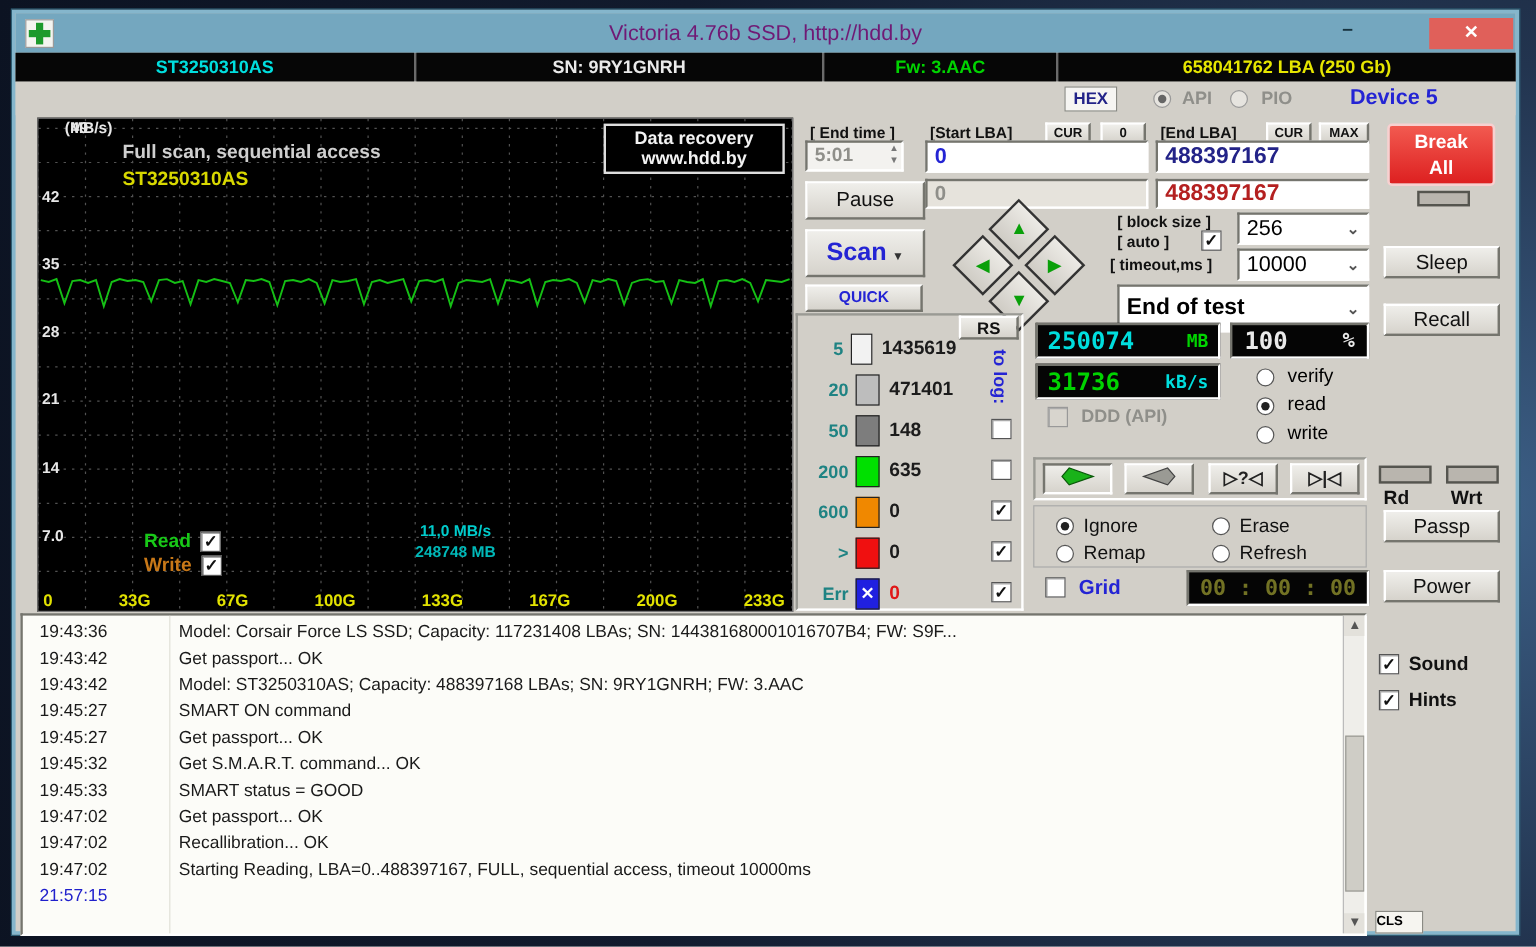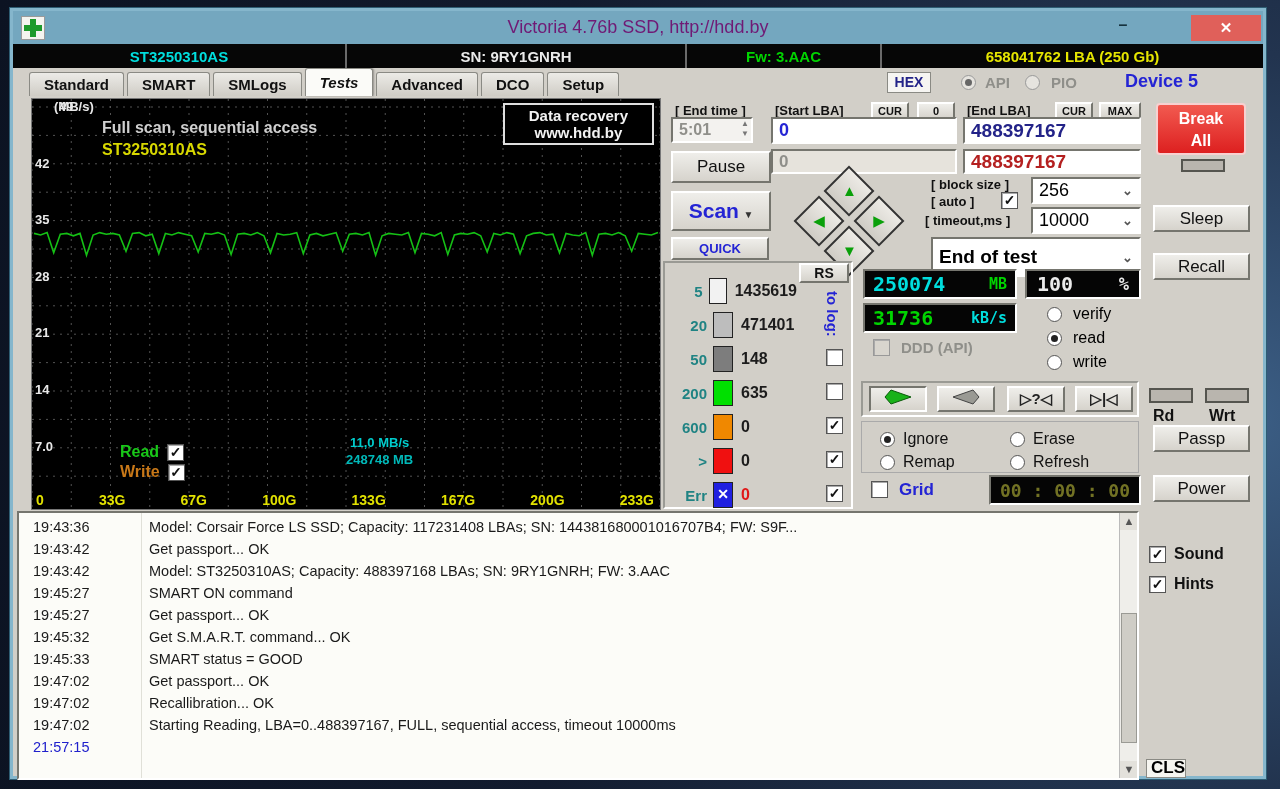--- a/index.html
+++ b/index.html
@@ -84,21 +84,21 @@
   #log-scroll { position:absolute; right:0; top:0; width:18px; height:100%; background:#efeeea; border-left:1px solid #bbb; }
   .scr-btn { position:absolute; left:0; width:18px; height:17px; text-align:center; font-size:11px; color:#555; line-height:16px; background:#e3e1db; }
   #scr-thumb { position:absolute; left:1px; top:100px; width:16px; height:130px; background:#cfcdc6; border:1px solid #9a9a94; }
   
   #break-all { position:absolute; left:1143px; top:92px; width:90px; height:52px; background:linear-gradient(#f25a50,#dd2020); color:#fff; font-size:16px; font-weight:700; border:2px solid #f8d0d0; border-radius:4px; line-height:22px; padding-top:3px; text-align:center; }
   .led { position:absolute; background:#b9b5ae; border:2px solid #55554f; }
   .side-btn { position:absolute; left:1140px; width:97px; height:27px; font-size:17px; line-height:23px; }
   .led-label { position:absolute; font-size:16px; font-weight:700; color:#111; }
   .side-chk-row { position:absolute; font-size:16px; font-weight:700; color:#111; }
   .side-chk-row .chk { margin-right:8px; }
-  #cls-btn { position:absolute; left:1133px; top:748px; width:40px; height:19px; font-size:17px; font-weight:700; line-height:16px; background:#f6f5f0; border:1px solid #8a8a84; text-align:right; }
+  #cls-btn { position:absolute; left:1133px; top:748px; width:40px; height:19px; font-size:11px; font-weight:700; line-height:16px; background:#f6f5f0; border:1px solid #8a8a84; text-align:left; }
   
   #watermark { position:absolute; left:768px; top:664px; font-size:78px; font-weight:700; color:rgba(92,150,200,0.55); letter-spacing:2px; z-index:50; pointer-events:none; }
   
   .c-cyan { color:#00dede; } .c-white { color:#eaeaea; } .c-green { color:#00d400; } .c-yellow { color:#e6e600; }
   .c-blue { color:#2424d4; } .c-navy { color:#232388; } .c-red { color:#b42020; } .c-gray { color:#8f8f8a; }
   
   .dia { position:absolute; width:36px; height:36px; background:linear-gradient(#eceae5,#cfccc5); border:2px solid #333; transform:rotate(45deg); }
   .dia span { position:absolute; left:0; right:0; top:7px; text-align:center; transform:rotate(-45deg); color:#0aa00a; font-size:15px; }
   #play-row { position:absolute; left:848px; top:370px; width:278px; height:36px; border:2px solid; border-color:#9a9a94 #ffffff #ffffff #9a9a94; }
   .pb { position:absolute; top:3px; width:58px; height:26px; font-size:15px; font-weight:700; line-height:22px; }
@@ -123,29 +123,20 @@
     </div>
 
     <div id="infobar">
       <div class="info-seg c-cyan" style="width:332px">ST3250310AS</div>
       <div class="info-seg c-white" style="width:338px">SN: 9RY1GNRH</div>
       <div class="info-seg c-green" style="width:193px">Fw: 3.AAC</div>
       <div class="info-seg c-yellow" style="flex:1">658041762 LBA (250 Gb)</div>
     </div>
 
     <div id="tabbar">
-      <div id="tab-strip">
-          <div class="tab">Standard</div>
-          <div class="tab">SMART</div>
-          <div class="tab">SMLogs</div>
-          <div class="tab active">Tests</div>
-          <div class="tab">Advanced</div>
-          <div class="tab">DCO</div>
-          <div class="tab">Setup</div>
-        </div>
       <div class="btn-flat abs" style="left:874px;top:4px;width:44px;height:21px;font-size:14px;font-weight:700;line-height:19px"><span class="c-navy">HEX</span></div>
       <span class="radio sel dim abs" style="left:948px;top:7px"></span>
       <span class="abs c-gray" style="left:972px;top:6px;font-size:15px;font-weight:700">API</span>
       <span class="radio dim abs" style="left:1012px;top:7px"></span>
       <span class="abs c-gray" style="left:1038px;top:6px;font-size:15px;font-weight:700">PIO</span>
       <span class="abs c-blue" style="left:1112px;top:3px;font-size:18px;font-weight:700">Device 5</span>
     </div>
 
     <div id="graph">
       <svg id="plot" width="628" height="410">

